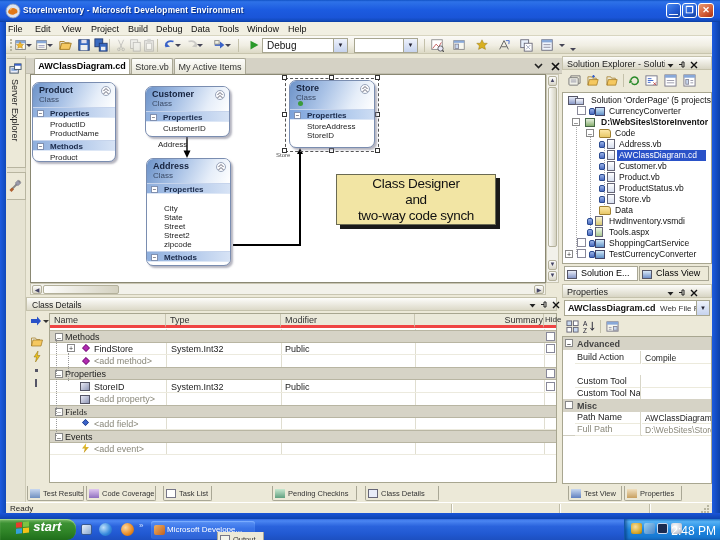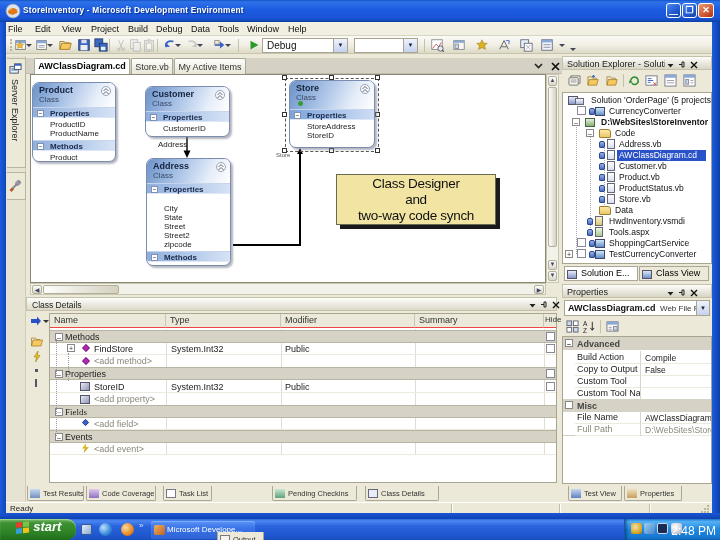--- a/index.html
+++ b/index.html
@@ -57,21 +57,21 @@
 .item { font-size:8px; color:#222; padding-left:17px; height:9px; line-height:9px; }
 
 #note { left:306px; top:100px; width:160px; height:51px; background:#f2e5a4; border:1px solid #6a6a52;
   box-shadow:4px 4px 0 #1a1a1a; text-align:center; font-size:13.5px; color:#111; padding-top:1px; line-height:16px; letter-spacing:-0.3px;}
 .hdl { position:absolute; width:5px; height:5px; background:#fff; border:1px solid #333; }
 
 #cdpanel { left:26px; top:297px; width:531px; height:189px; background:#ece9d8; }
 #cdtitle { left:0; top:0; width:531px; height:14px; background:linear-gradient(#fdfdfb,#dcd9c8); border:1px solid #c5c2ac; font-size:8.5px; color:#222; padding:2px 0 0 5px;}
 #cdtools { left:2px; top:16px; width:20px; height:170px; background:#ece9d8; }
 #cdgrid { left:23px; top:16px; width:508px; height:170px; background:#fff; border:1px solid #a8a690; font-size:9px;}
-.cdhdr { position:absolute; top:0; height:14px; background:#ebe9da; border-right:1px solid #c9c6b2; border-bottom:1px solid #ef4444; color:#333; padding:1px 0 0 4px; }
+.cdhdr { position:absolute; top:0; height:14px; background:#ebe9da; border-right:1px solid #c9c6b2; border-bottom:3px solid #ef4444; color:#333; padding:1px 0 0 4px; }
 .cdrow { position:absolute; left:0; height:13px; width:506px; font-size:9px; color:#222; }
 .cdgroup { background:#d6d3c6; border-top:1px solid #b8b5a2; border-bottom:1px solid #b8b5a2; }
 .grey { color:#8a887a; }
 .mbox2 { position:absolute; top:2px; width:8px; height:8px; background:#fff; border:1px solid #888; font-size:7px; line-height:7px; text-align:center; color:#333; }
 .micon { position:absolute; top:2px; width:8px; height:8px; background:#b02ab0; transform:rotate(45deg) scale(.7); border:1px solid #601060;}
 .picon { position:absolute; top:2px; width:10px; height:9px; background:linear-gradient(135deg,#e8e8f4,#9098b8); border:1px solid #556;}
 .ficon { position:absolute; top:2px; width:7px; height:7px; background:#3a62c8; transform:rotate(45deg) scale(.7); border:1px solid #203a80;}
 .eicon { position:absolute; top:1px; width:7px; height:10px; background:linear-gradient(#f0d040,#c09010); clip-path:polygon(60% 0,0 55%,40% 55%,25% 100%,100% 40%,55% 40%); }
 .cbx { position:absolute; width:9px; height:9px; background:#fff; border:1px solid #889; }
 
@@ -410,21 +410,21 @@
     <svg class="abs" style="left:5px;top:38px;width:8px;height:11px;" viewBox="0 0 8 11">
         <path d="M5 0 L1 6 L3.5 6 L2.5 11 L7 4.5 L4.5 4.5 Z" fill="#e8c020" stroke="#907010" stroke-width=".5"></path>
       </svg>
     <div class="abs" style="left:7px;top:56px;width:3px;height:3px;background:#556;"></div>
     <div class="abs" style="left:7px;top:66px;width:2px;height:8px;background:#556;"></div>
   </div>
   <div class="abs" id="cdgrid">
     <div class="cdhdr" style="left:0; width:116px;">Name</div>
     <div class="cdhdr" style="left:116px; width:115px;">Type</div>
     <div class="cdhdr" style="left:231px; width:134px;">Modifier</div>
-    <div class="cdhdr" style="left:365px; width:129px;">Summary</div>
+    <div class="cdhdr" style="left:365px; width:129px;text-align:right;">Summary</div>
     <div class="cdhdr" style="left:494px; width:12px; border-right:none; padding-left:1px; font-size:8px;">Hide</div>
 
     <div class="abs" style="left:116px;top:15px;width:1px;height:126px;background:#e0ded0;"></div>
     <div class="abs" style="left:231px;top:15px;width:1px;height:126px;background:#e0ded0;"></div>
     <div class="abs" style="left:365px;top:15px;width:1px;height:126px;background:#e0ded0;"></div>
     <div class="abs" style="left:494px;top:15px;width:1px;height:126px;background:#e0ded0;"></div>
     <div class="cdrow cdgroup" style="top:16px;">
         <span class="mbox2" style="left:5px;">–</span>
         <span style="position:absolute;left:15px;top:1px;">Methods</span>
         <span class="cbx" style="left:496px;top:1px;"></span>
@@ -675,38 +675,34 @@
     </div>
     <div class="abs" id="pgrid" style="left:0; top:52px; width:150px; height:148px; background:#fff; border:1px solid #a8a690;">
       <div class="prow pcat" style="top:0;">
           <span class="ebox" style="left:2px;top:2px;">–</span>
           <span class="abs" style="left:14px;top:2px;">Advanced</span>
         </div>
       <div class="prow" style="top:14px;">
           <span class="pname">Build Action</span>
           <span class="pval">Compile</span>
         </div>
-      <div class="prow" style="top:26px;">
-          <span class="pname">Copy to Output</span>
-          <span class="pval">False</span>
-        </div>
       <div class="prow" style="top:38px;">
           <span class="pname">Custom Tool</span>
           <span class="pval"></span>
         </div>
       <div class="prow" style="top:50px;">
           <span class="pname">Custom Tool Nam</span>
           <span class="pval"></span>
         </div>
       <div class="prow pcat" style="top:62px;">
           <span class="ebox" style="left:2px;top:2px;"></span>
           <span class="abs" style="left:14px;top:2px;">Misc</span>
         </div>
       <div class="prow" style="top:74px;">
-          <span class="pname">File Name</span>
+          <span class="pname">Path Name</span>
           <span class="pval">AWClassDiagram.cd</span>
         </div>
       <div class="prow" style="top:86px; border-bottom:1px solid #d0cec0;">
           <span class="pname grey">Full Path</span>
           <span class="pval grey">D:\WebSites\StoreIn</span>
         </div>
     </div>
   </div>
 </div>
 

